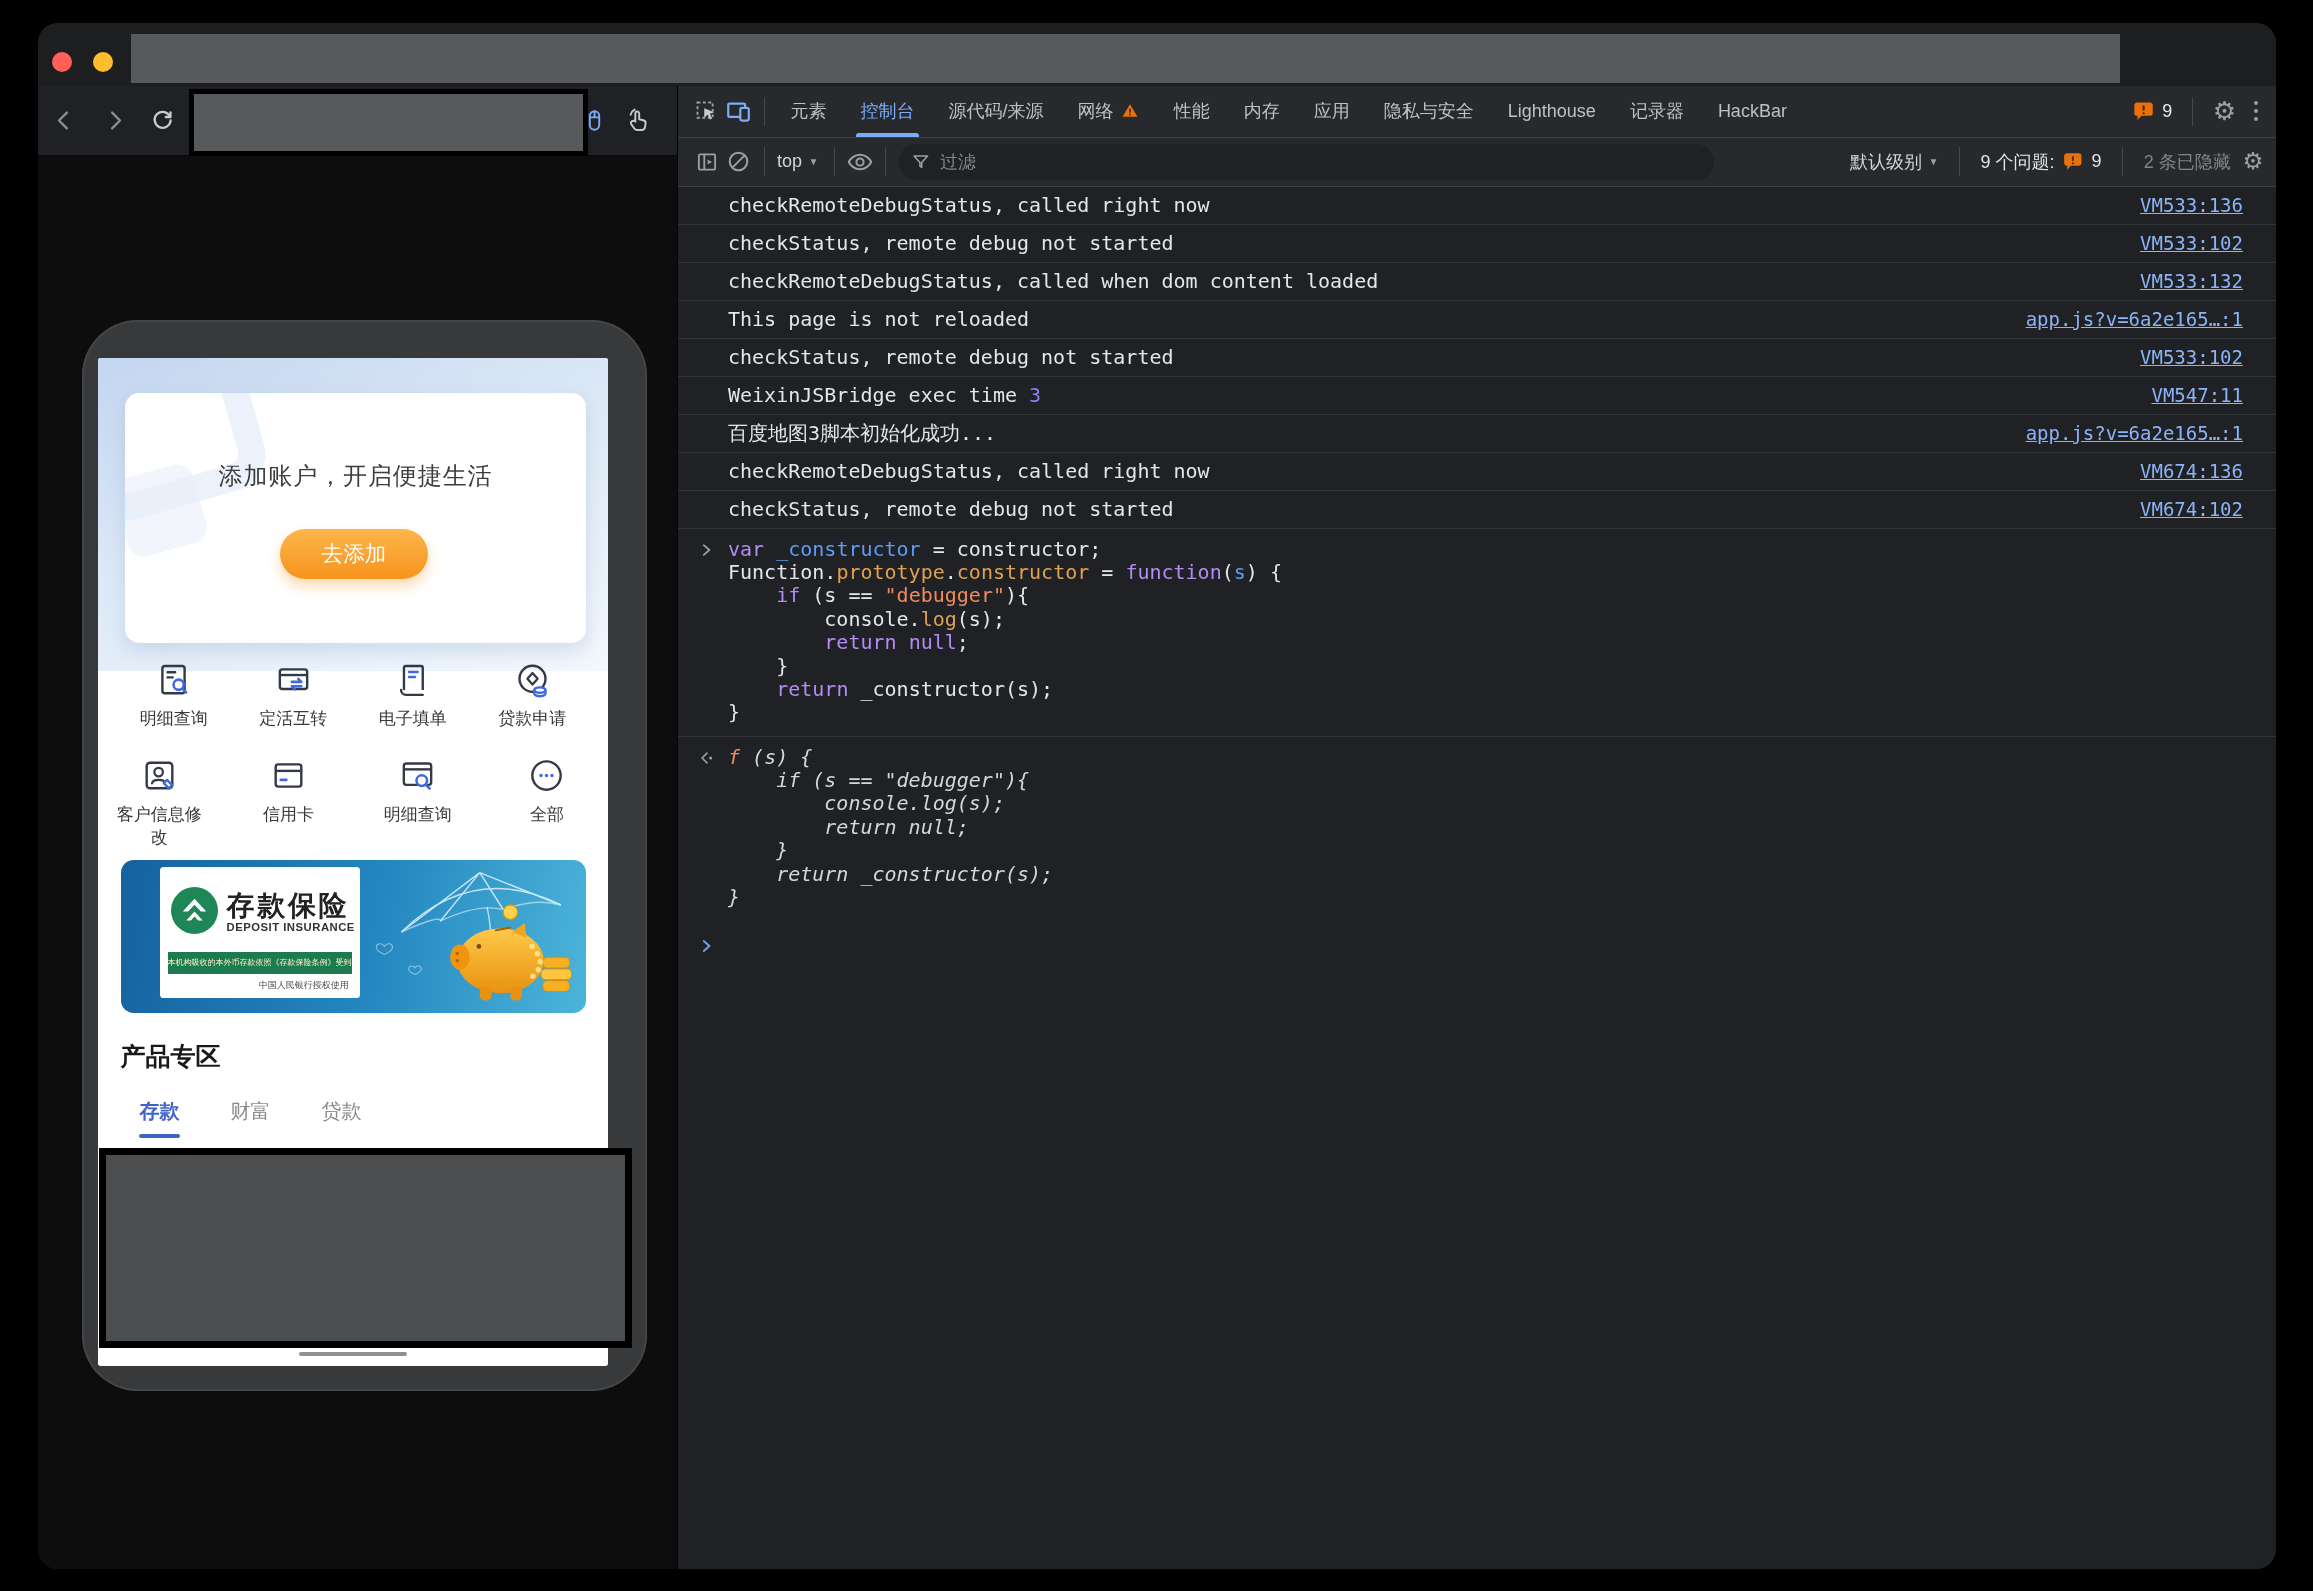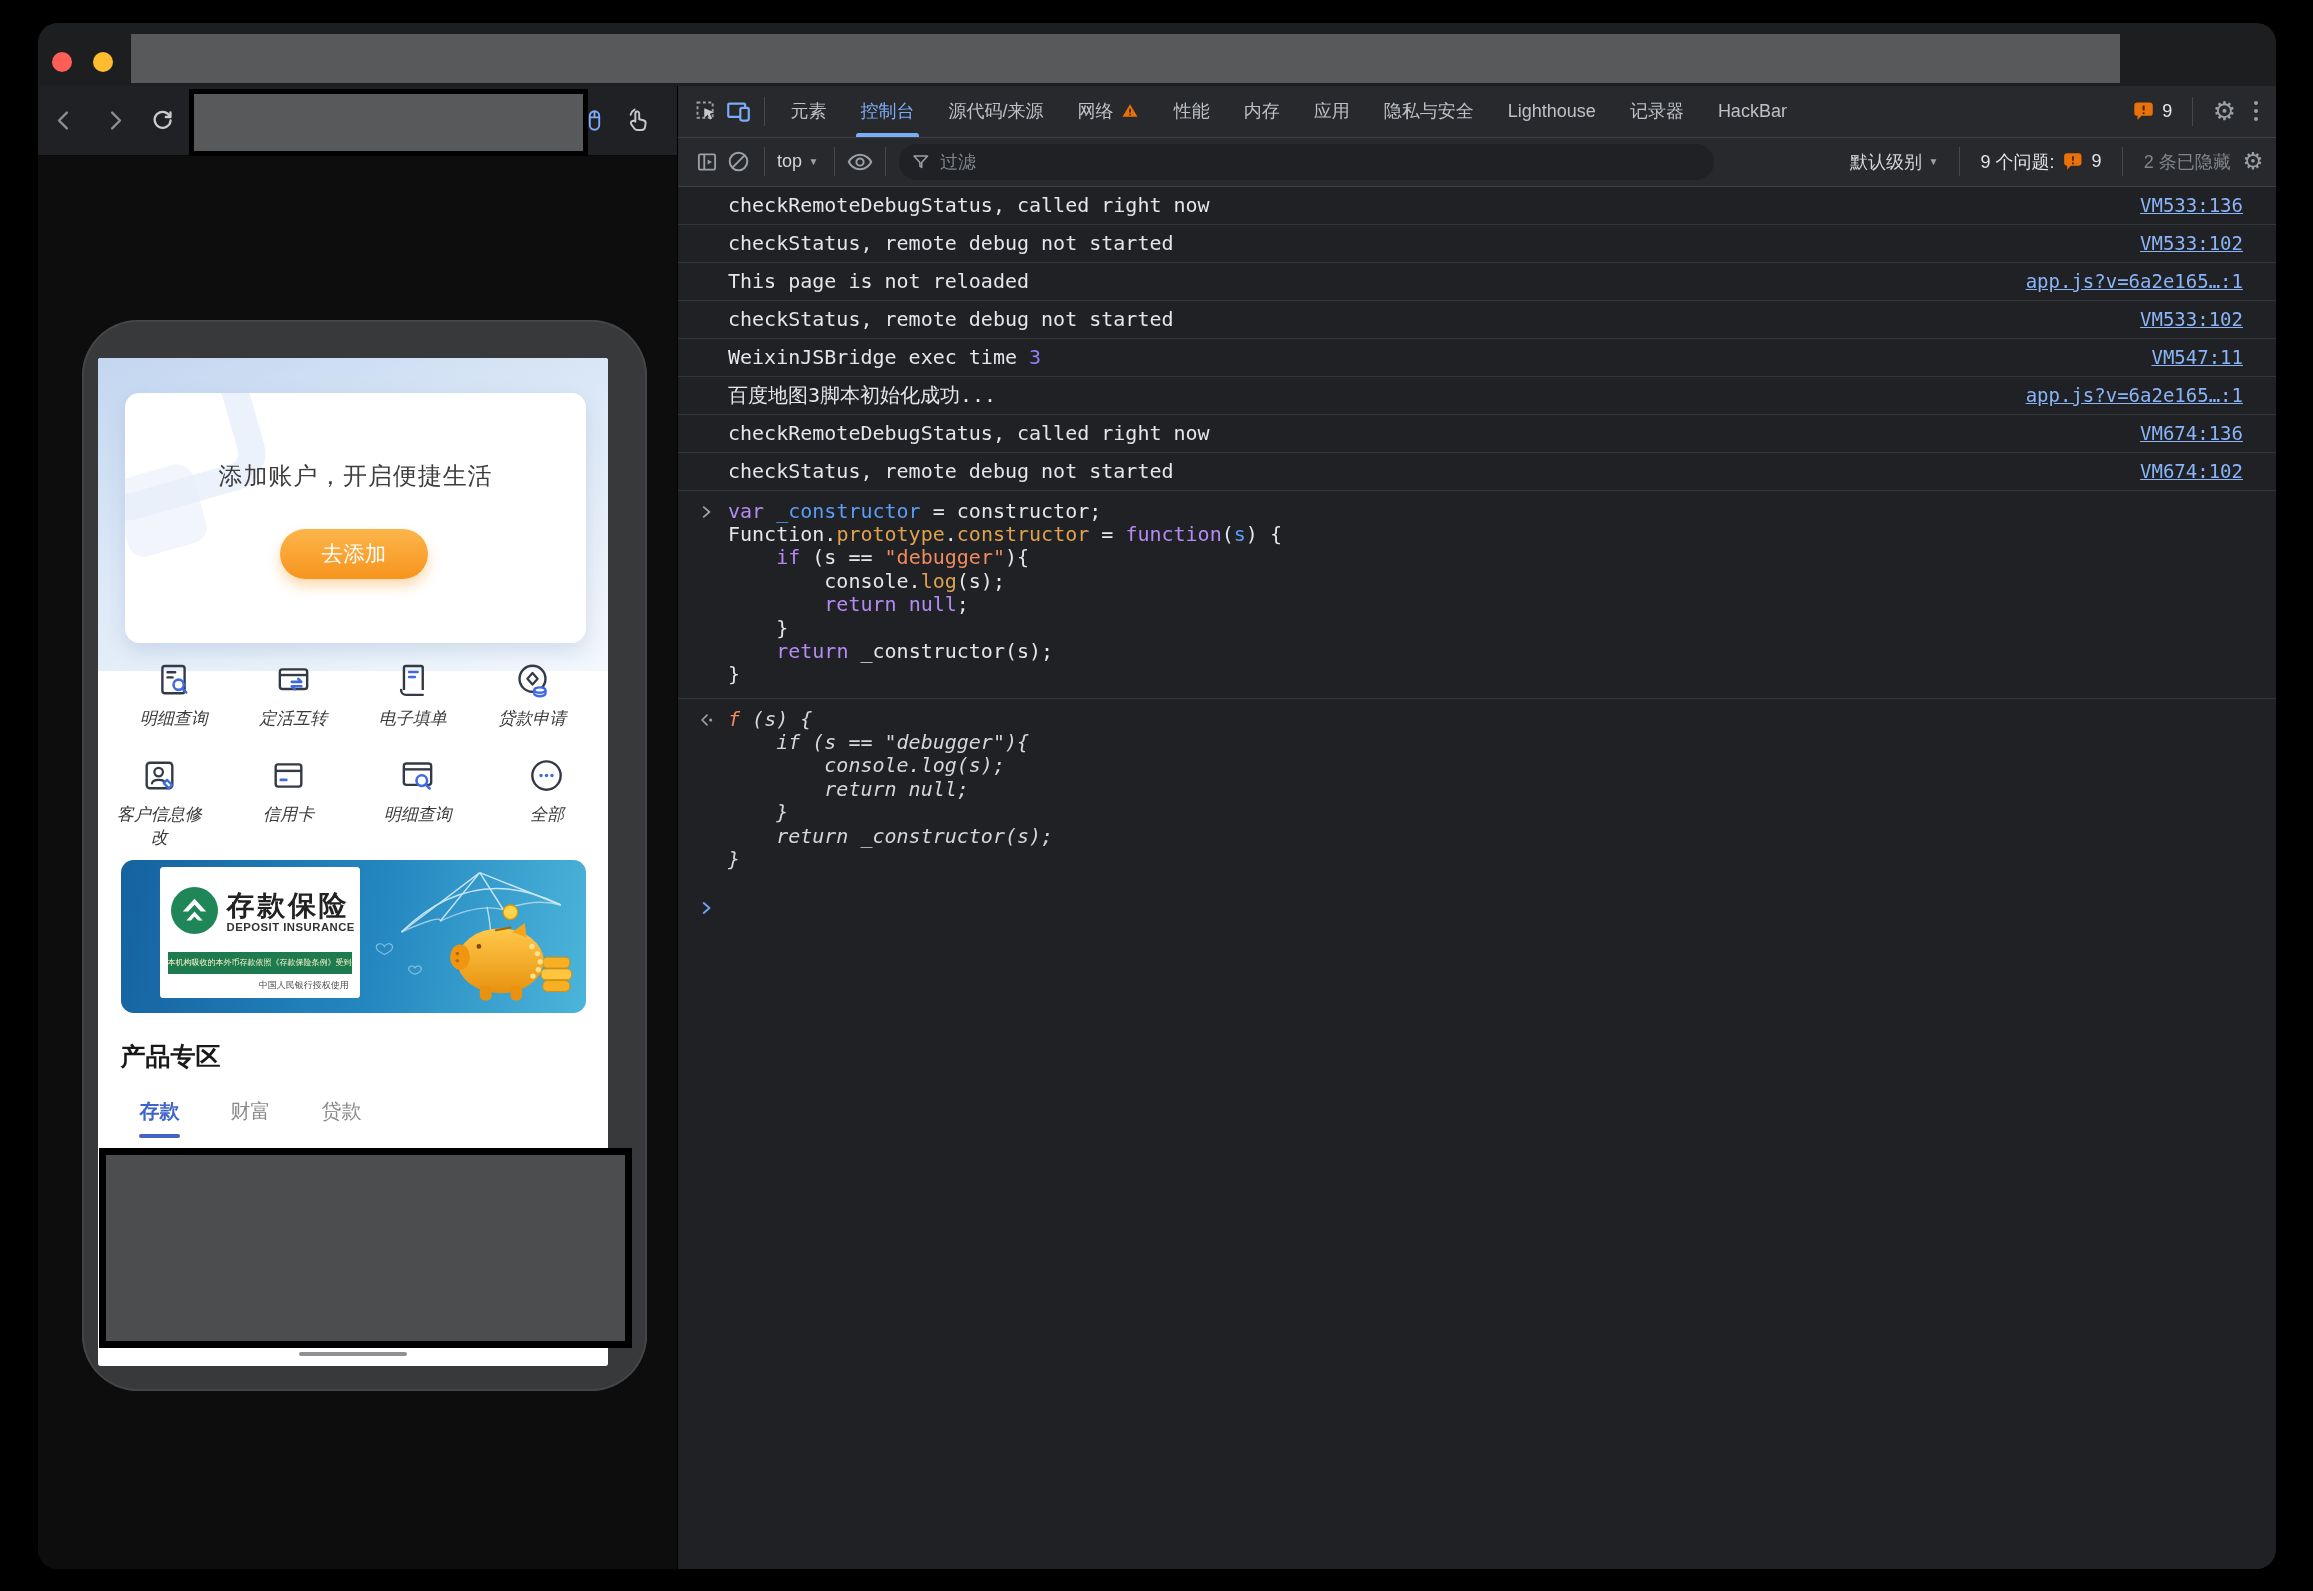--- a/index.html
+++ b/index.html
@@ -29,21 +29,21 @@
          box-shadow:0 7.2px 20px rgba(130,155,195,.28);overflow:hidden;}
   .wm1{position:absolute;left:-52px;top:-65px;width:180px;height:180px;border:27px solid #dfe9f8;
        border-radius:38px;transform:rotate(-16deg);opacity:.6;}
   .wm2{position:absolute;left:-5.4px;top:77px;width:81px;height:81px;background:#e7effa;border-radius:16px;
        transform:rotate(-16deg);opacity:.55;}
   .htitle{position:absolute;left:0;top:67px;width:100%;text-align:center;font-size:24px;color:#3d3d3d;letter-spacing:0.9px;}
   .cta{position:absolute;left:155px;top:136px;width:148px;height:50px;border-radius:25px;border:none;
        background:linear-gradient(180deg,#fdb54a 0%,#f7941e 100%);color:#fff;font-size:21.6px;
        box-shadow:0 7.2px 12.6px rgba(247,148,30,.35);font-family:inherit;}
   .grid{position:absolute;left:16px;top:302px;width:478px;}
-  .grow{display:flex;font-style:italic;}
+  .grow{display:flex;}
   .grow+.grow{margin-top:25px;gap:39px;}
   .gcell{flex:1;text-align:center;}
   .gcell svg{width:41px;height:41px;}
   .glabel{margin-top:3.6px;font-size:17px;color:#3a3a3a;}
   .banner{position:absolute;left:22.5px;top:502px;width:465px;height:153px;border-radius:12.6px;overflow:hidden;
           background:linear-gradient(100deg,#15629f 0%,#2487c0 55%,#4cb5da 100%);}
   .bcard{position:absolute;left:39px;top:7.2px;width:200px;height:131px;background:#fff;border-radius:3.6px;}
   .blogo{position:absolute;left:11.7px;top:20px;width:47px;height:47px;}
   .btitle{position:absolute;left:67px;top:20px;font-size:28px;font-weight:700;color:#222;letter-spacing:2.7px;}
   .bsub{position:absolute;left:67px;top:54px;font-size:11.3px;font-weight:700;color:#333;letter-spacing:0.5px;}
@@ -410,20 +410,24 @@
         <div id="console-messages">
             <div class="crow">
               <span><span class="tok-p">checkRemoteDebugStatus, called right now</span></span>
               <a class="srclink">VM533:136</a>
             </div>
             <div class="crow">
               <span><span class="tok-p">checkStatus, remote debug not started</span></span>
               <a class="srclink">VM533:102</a>
             </div>
             <div class="crow">
+              <span><span class="tok-p">checkRemoteDebugStatus, called when dom content loaded</span></span>
+              <a class="srclink">VM533:132</a>
+            </div>
+            <div class="crow">
               <span><span class="tok-p">This page is not reloaded</span></span>
               <a class="srclink">app.js?v=6a2e165…:1</a>
             </div>
             <div class="crow">
               <span><span class="tok-p">checkStatus, remote debug not started</span></span>
               <a class="srclink">VM533:102</a>
             </div>
             <div class="crow">
               <span><span class="tok-p">WeixinJSBridge exec time </span><span class="tok-n">3</span></span>
               <a class="srclink">VM547:11</a>

